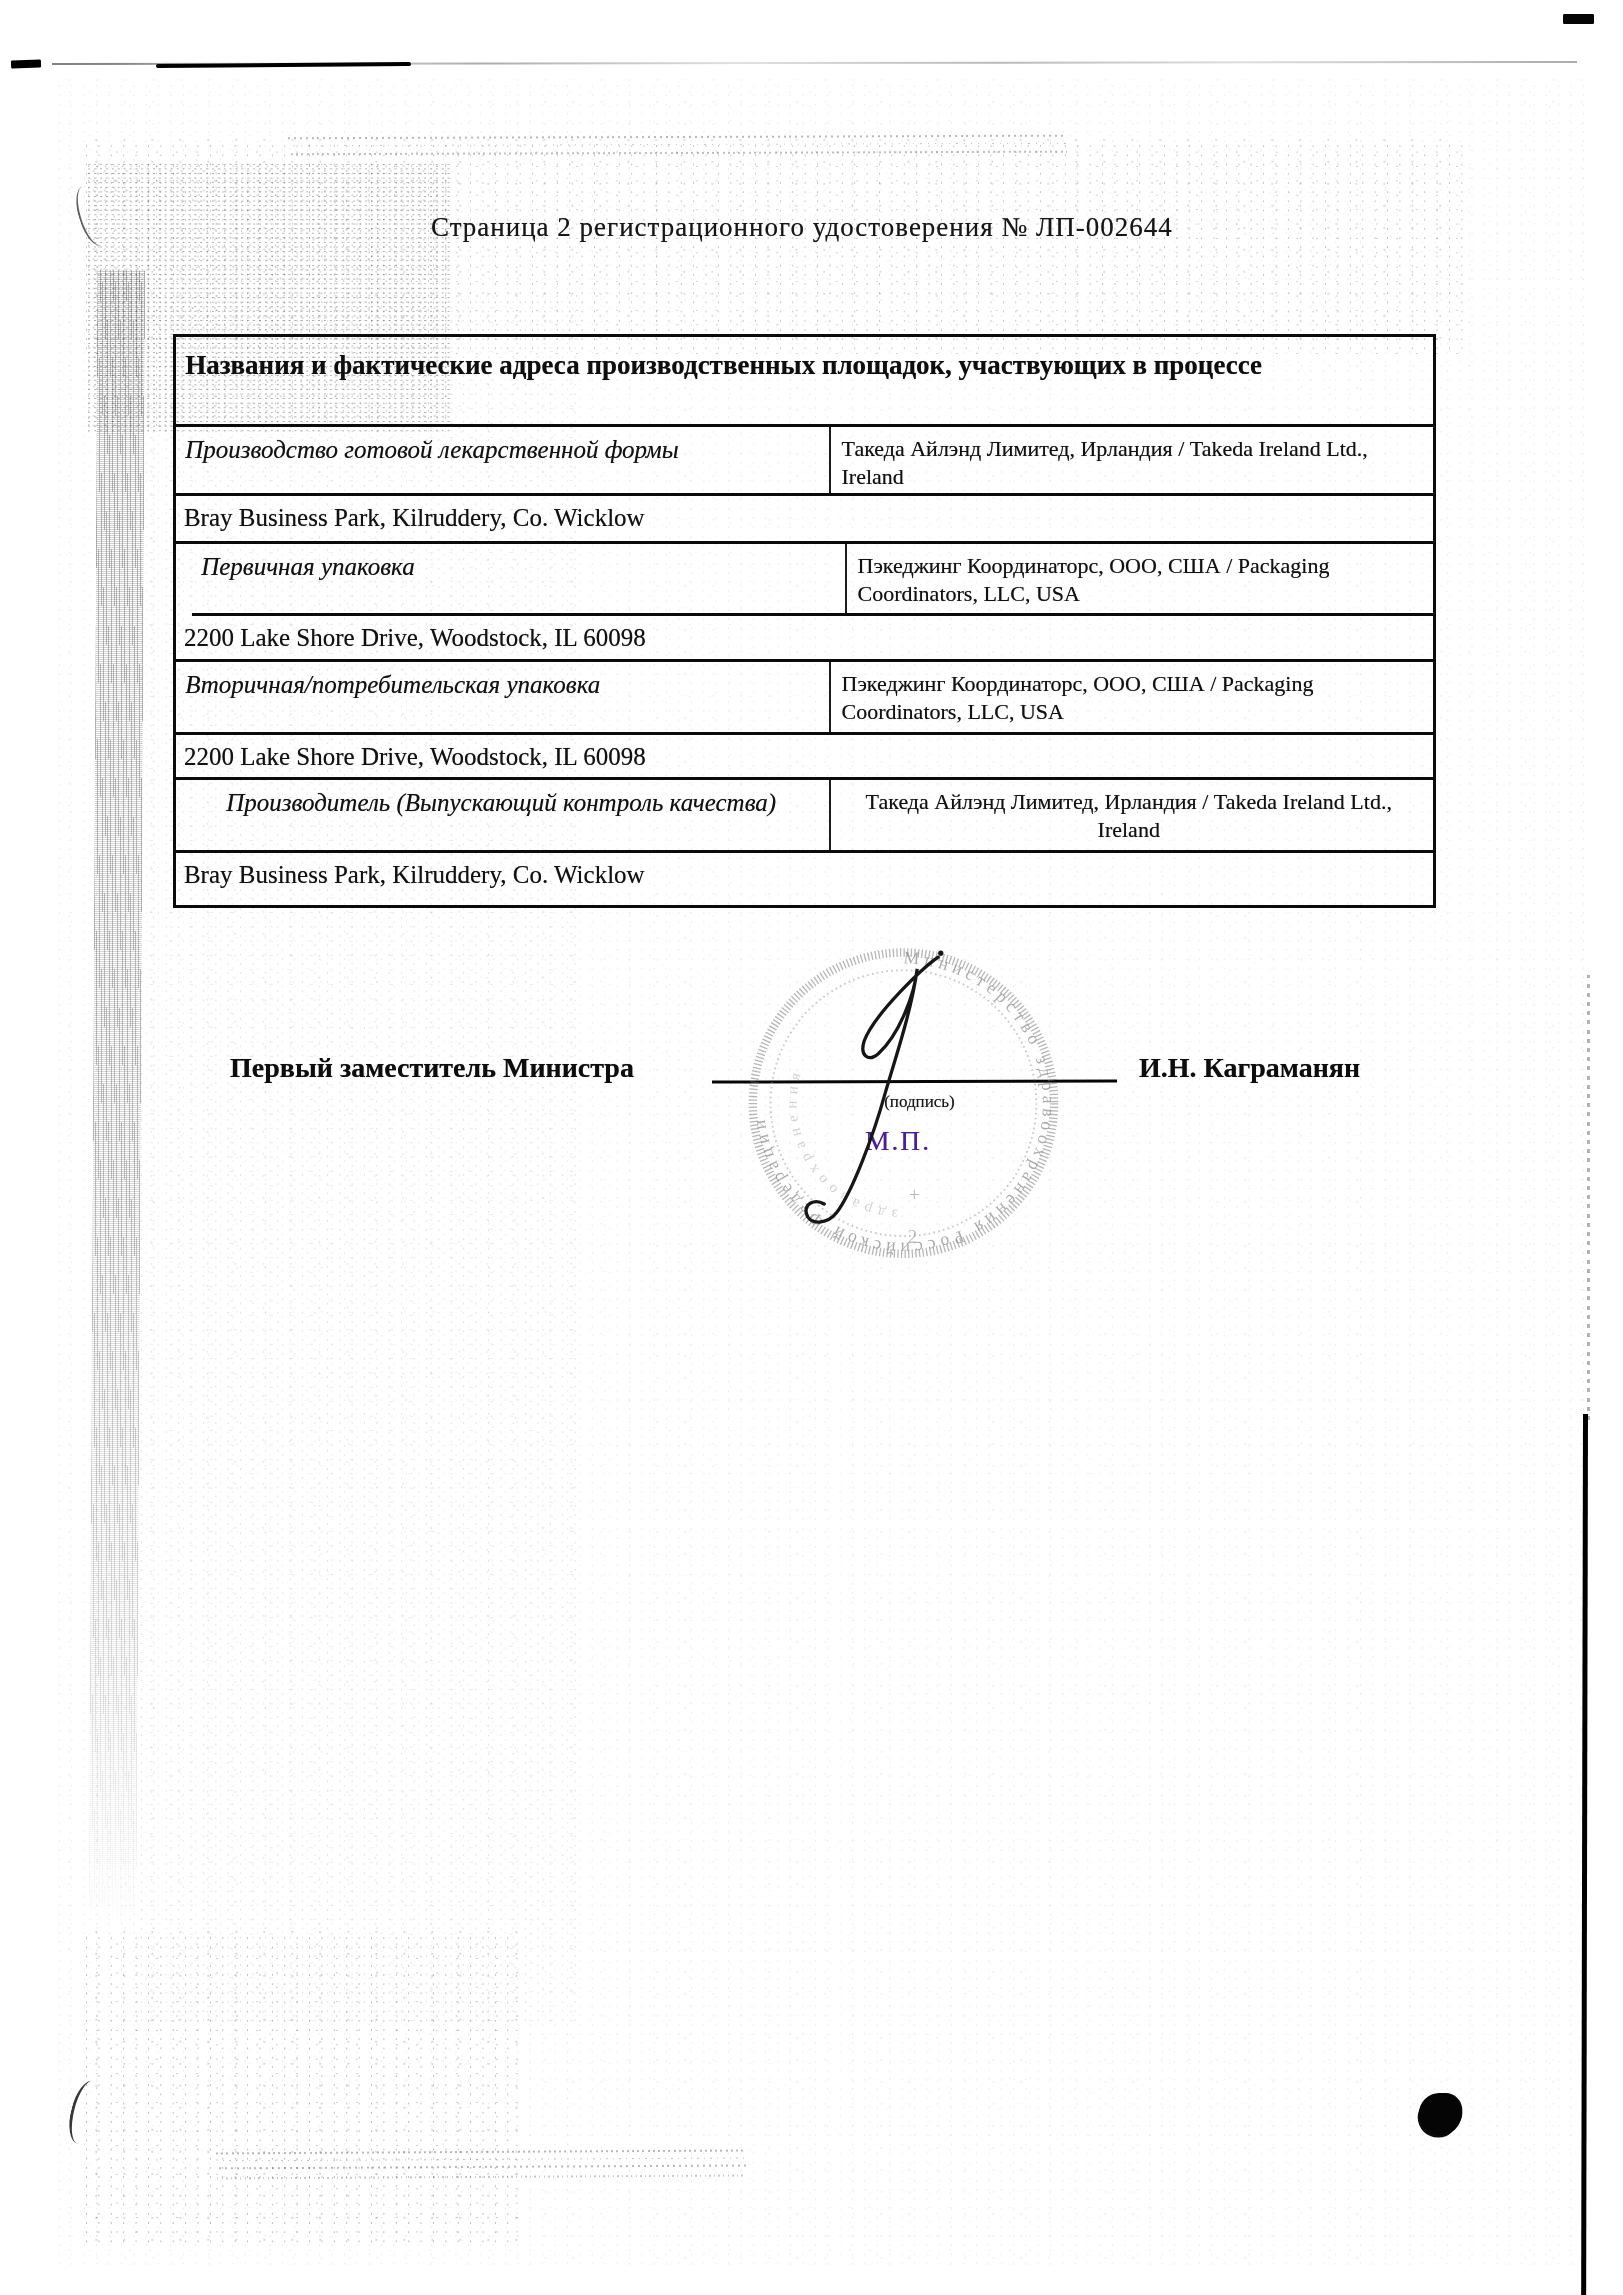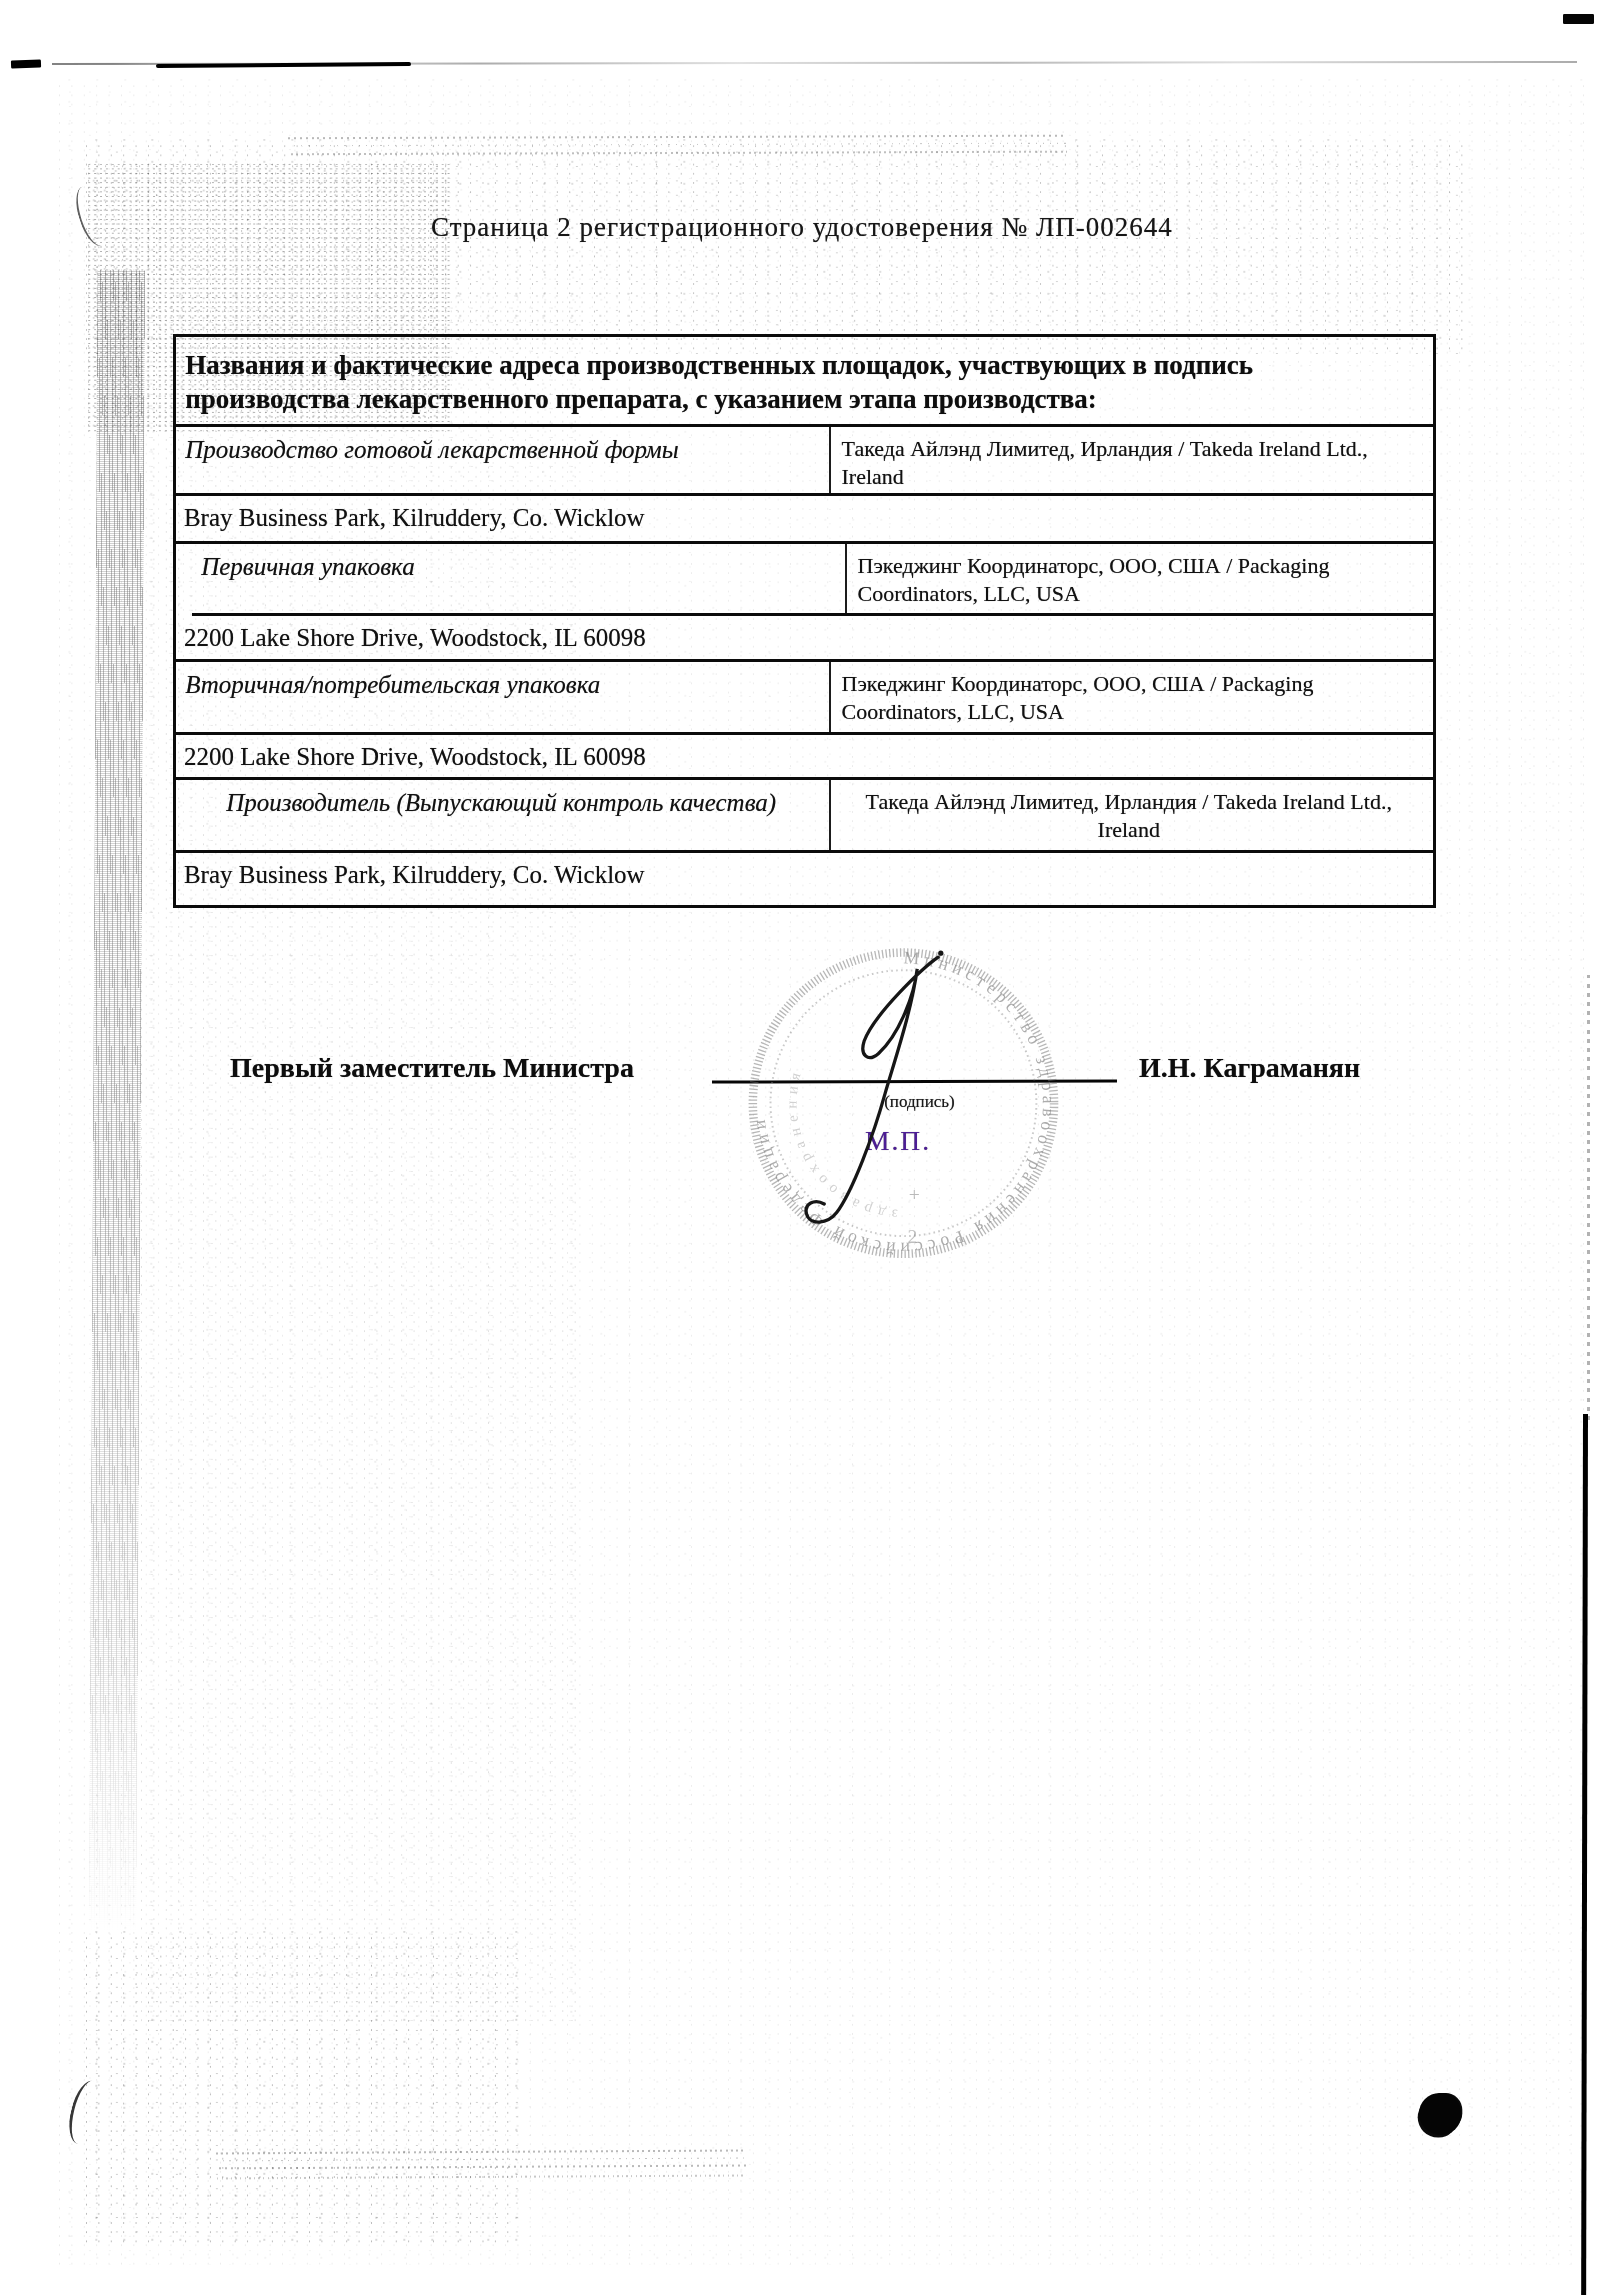--- a/index.html
+++ b/index.html
@@ -126,22 +126,21 @@
   <div class="artifact curl-bottom-left"></div>
   <div class="artifact dotted-band-bottom"></div>
   <div class="artifact right-line-faint"></div>
   <div class="artifact right-line-solid"></div>
   <div class="artifact black-dot"></div>
 
   <div class="doc-title txt">Страница  2 регистрационного удостоверения № ЛП-002644</div>
 
   <div class="doc-table">
     <div class="trow thead txt">
-      <span>Названия и фактические адреса производственных площадок, участвующих в подпись</span>
-      <span>производства лекарственного препарата, с указанием этапа производства:</span>
+      <span>Названия и фактические адреса производственных площадок, участвующих в процессе</span>
     </div>
 
     <div class="trow pair h-pair1">
       <div class="cell-stage txt">Производство готовой лекарственной формы</div>
       <div class="cell-company txt">Такеда Айлэнд Лимитед, Ирландия / Takeda Ireland Ltd., Ireland</div>
     </div>
     <div class="trow addr h-addr1 txt">Bray Business Park, Kilruddery, Co. Wicklow</div>
 
     <div class="trow pair h-pair2">
       <div class="cell-stage txt">Первичная упаковка</div>

